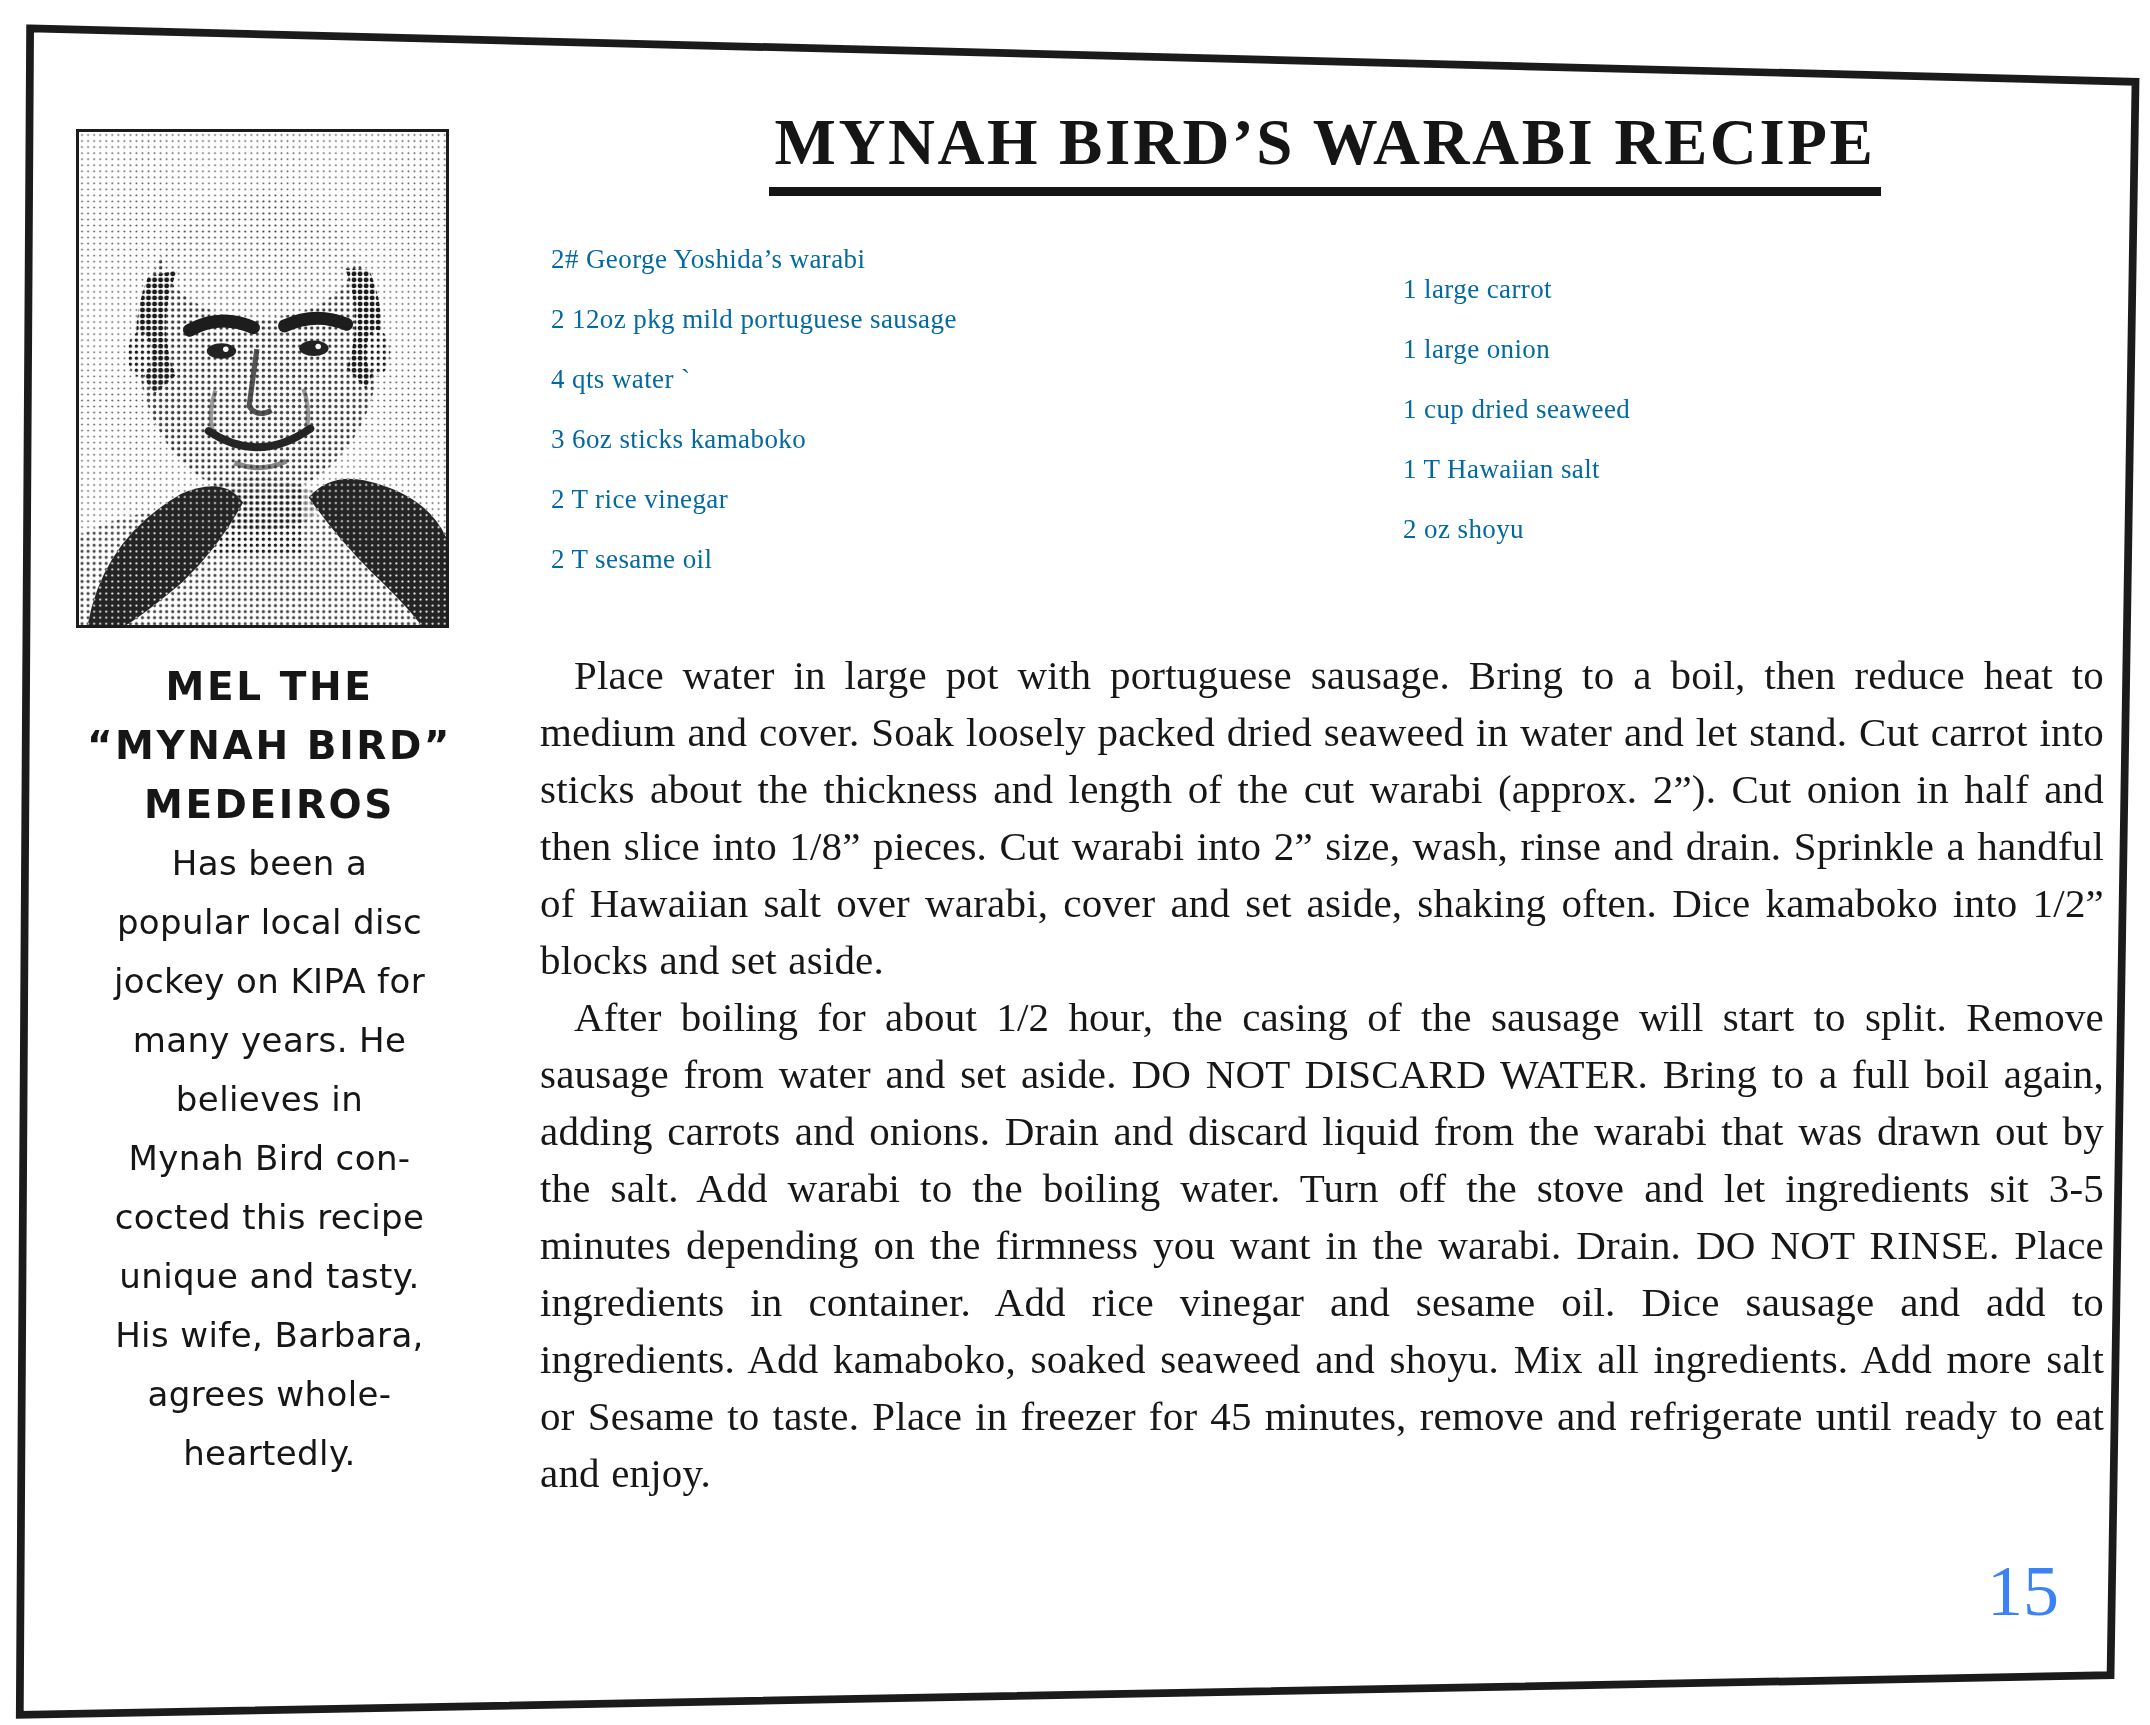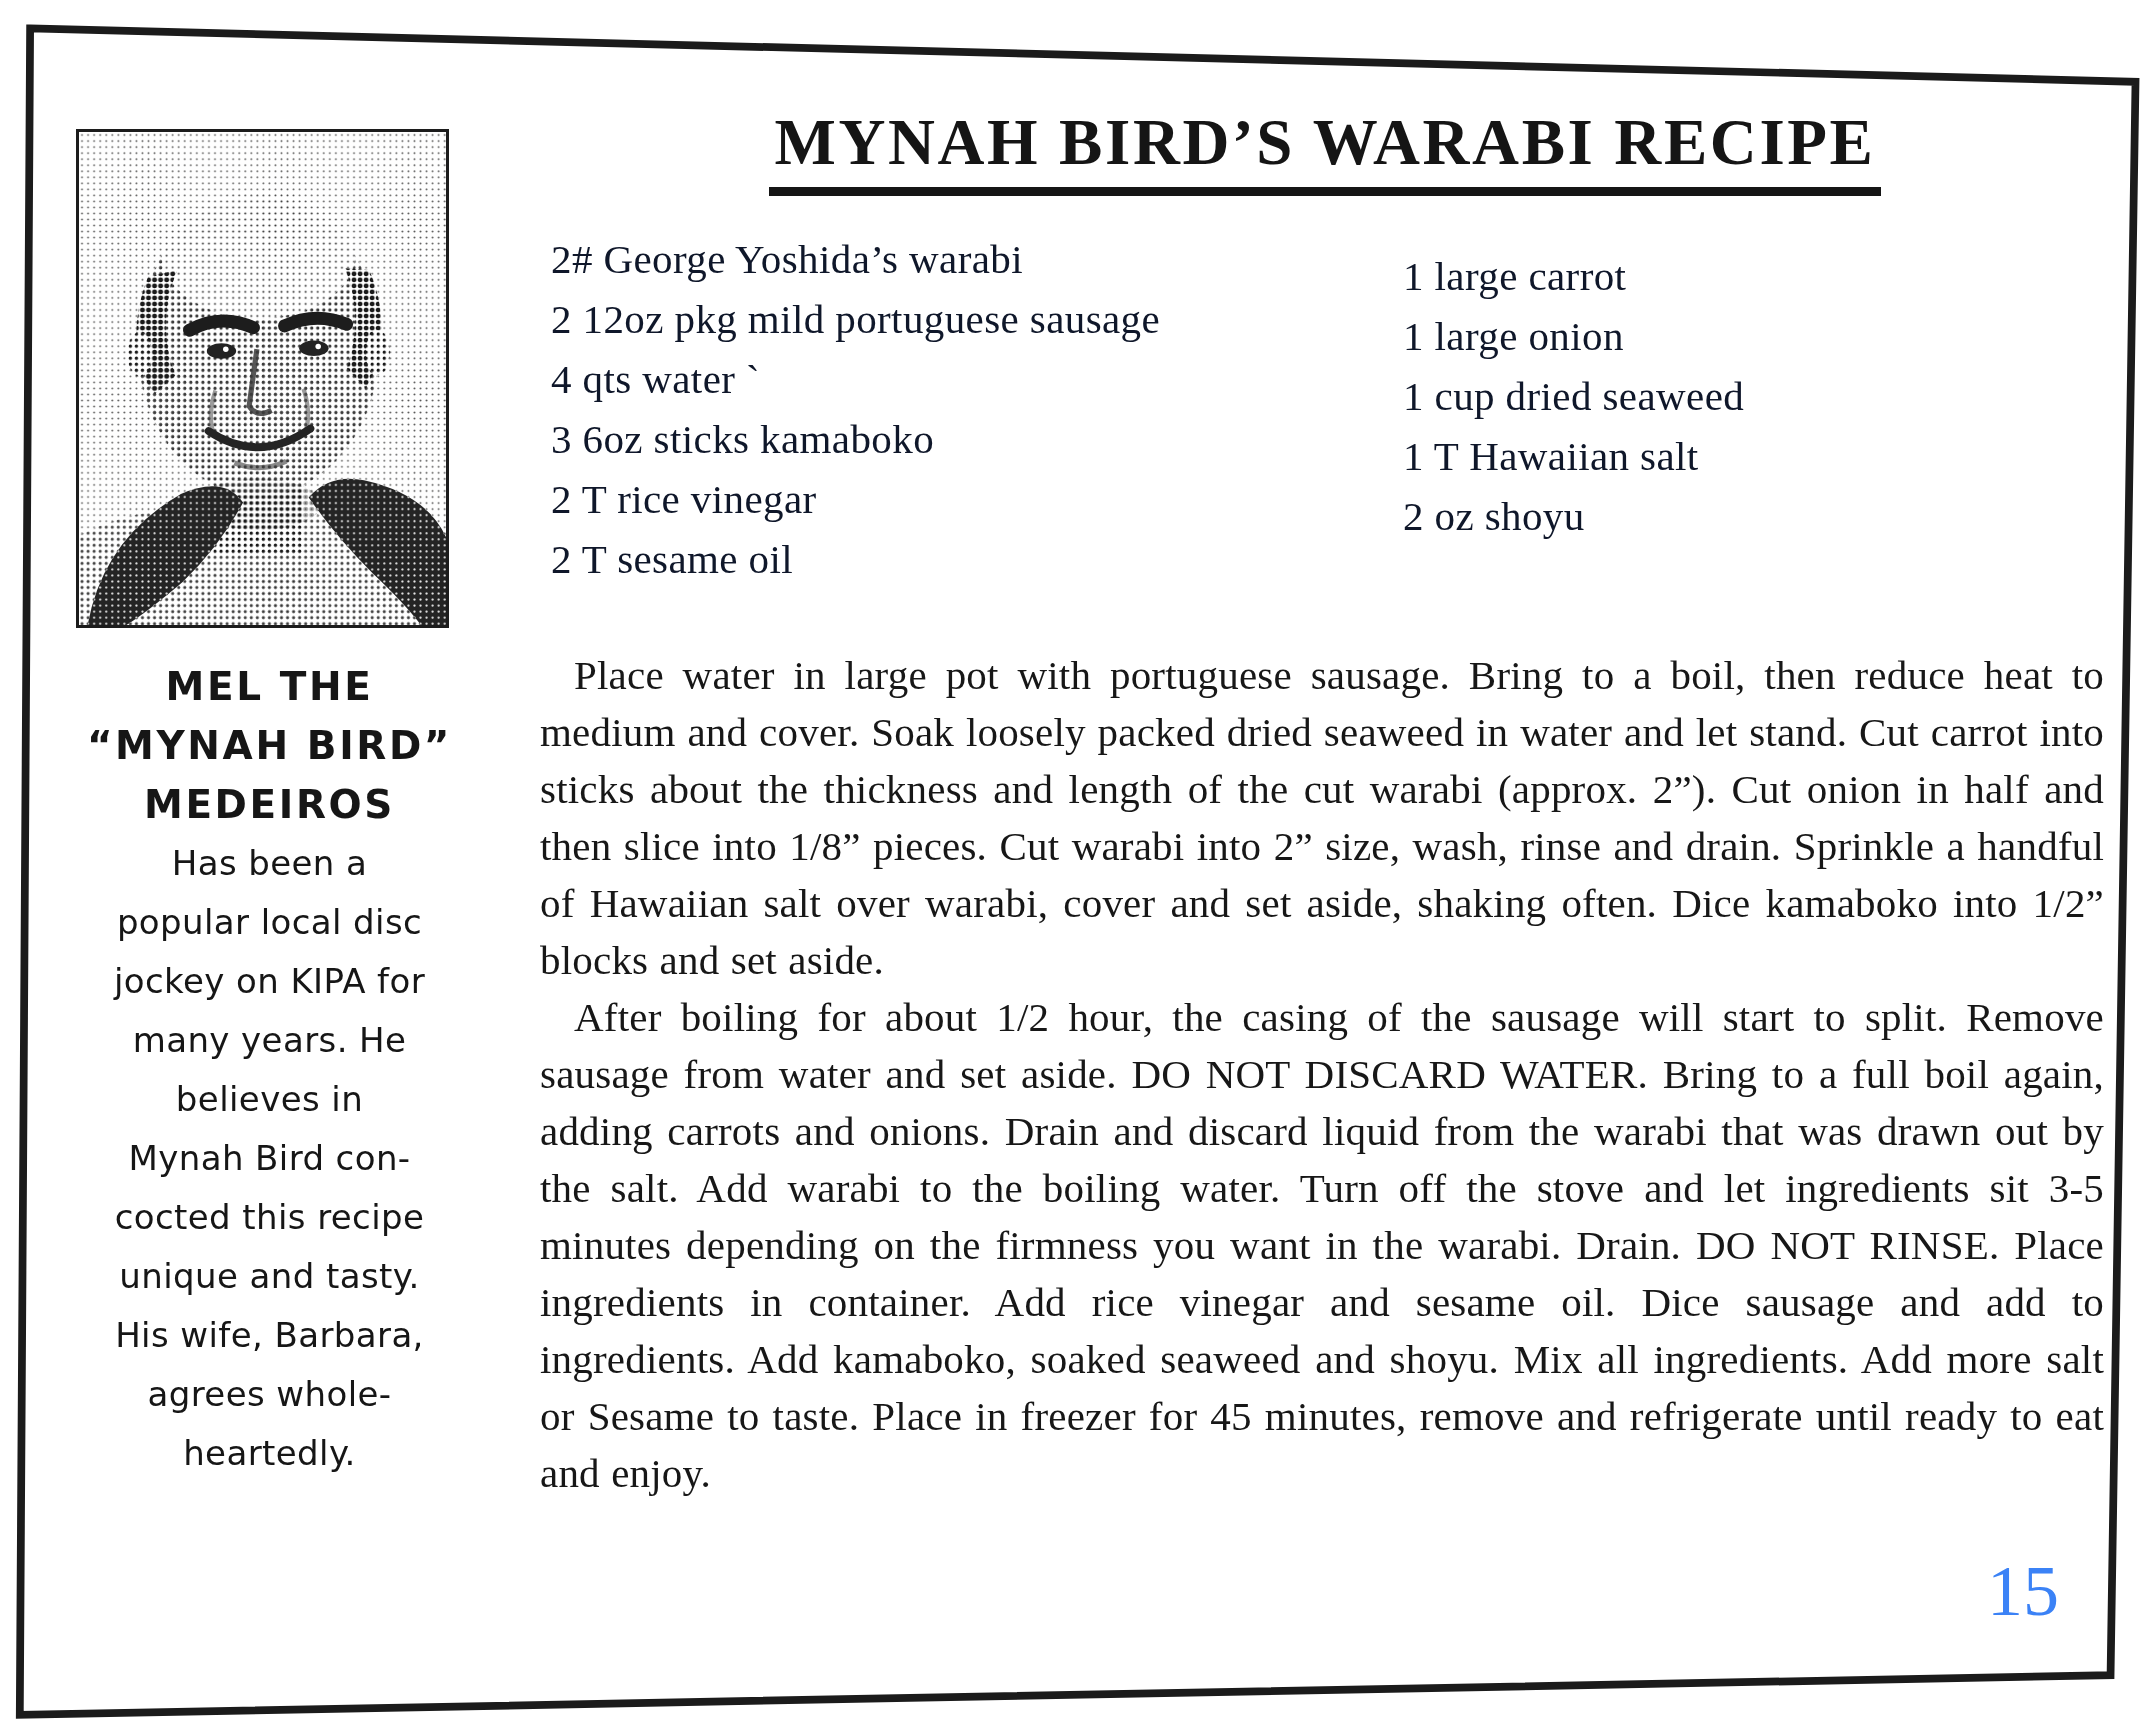--- a/index.html
+++ b/index.html
@@ -83,28 +83,28 @@
   
   .ingredients {
     position: absolute;
     left: 551px;
     top: 229px;
     width: 1566px;
     display: flex;
   }
   .ing-col { list-style: none; margin: 0; padding: 0; }
   .ing-col li {
-    font-size: 41px;
+    font-size: 27px;
     line-height: 60px;
     letter-spacing: 0.4px;
     white-space: nowrap;
-    color: #0f172a;
+    color: #0369a1;
   }
   .ing-col.left  { width: 852px; }
-  .ing-col.right { margin-top: 17px; }
+  .ing-col.right { margin-top: 30px; }
   
   .instructions {
     position: absolute;
     left: 540px;
     top: 647px;
     width: 1564px;
     color: #171717;
   }
   .instructions p {
     margin: 0;

